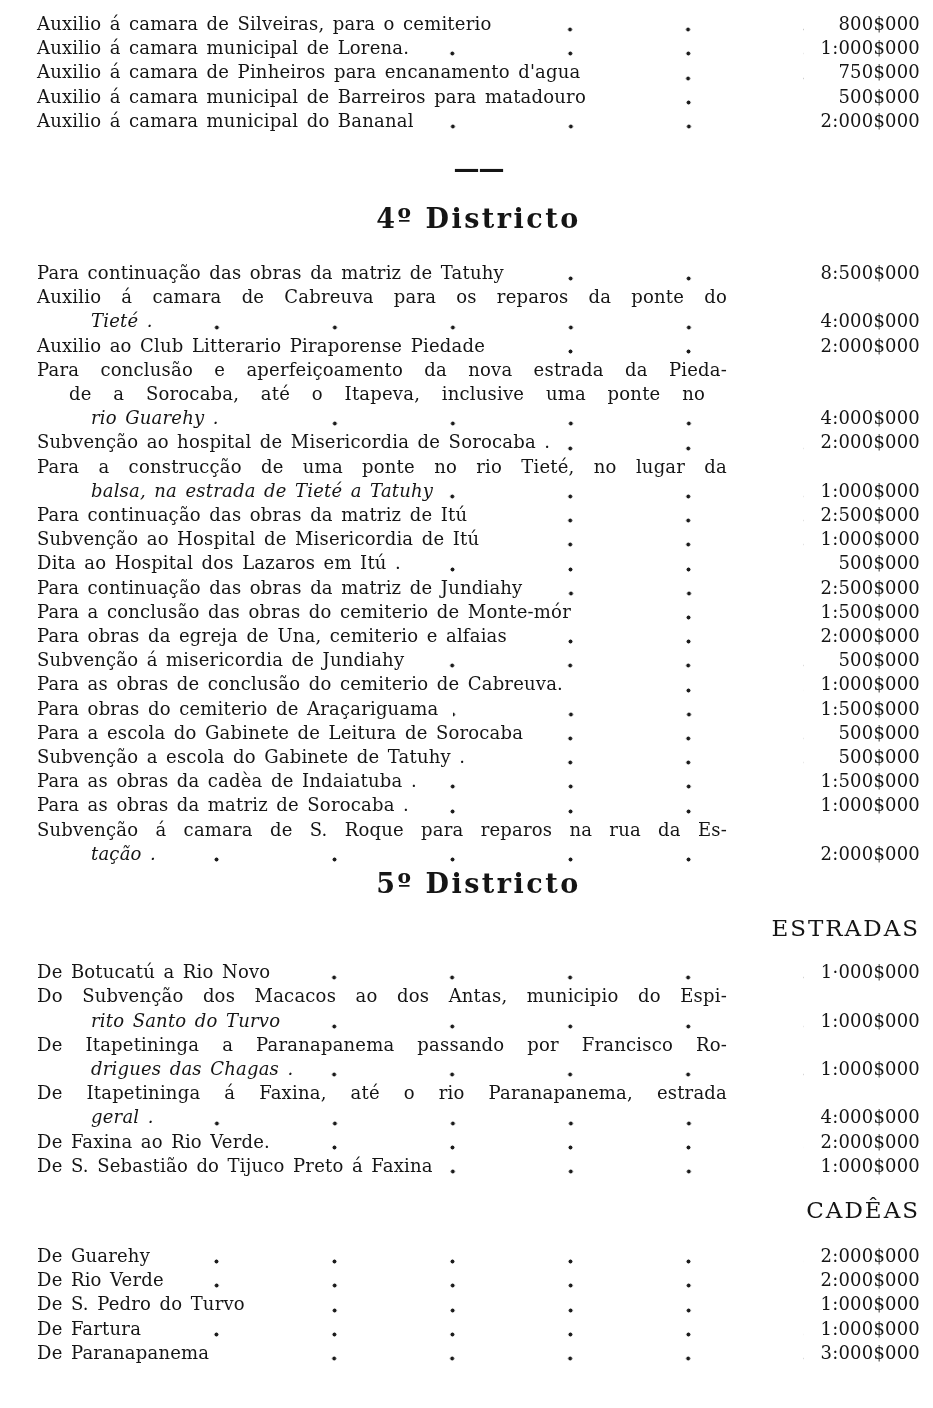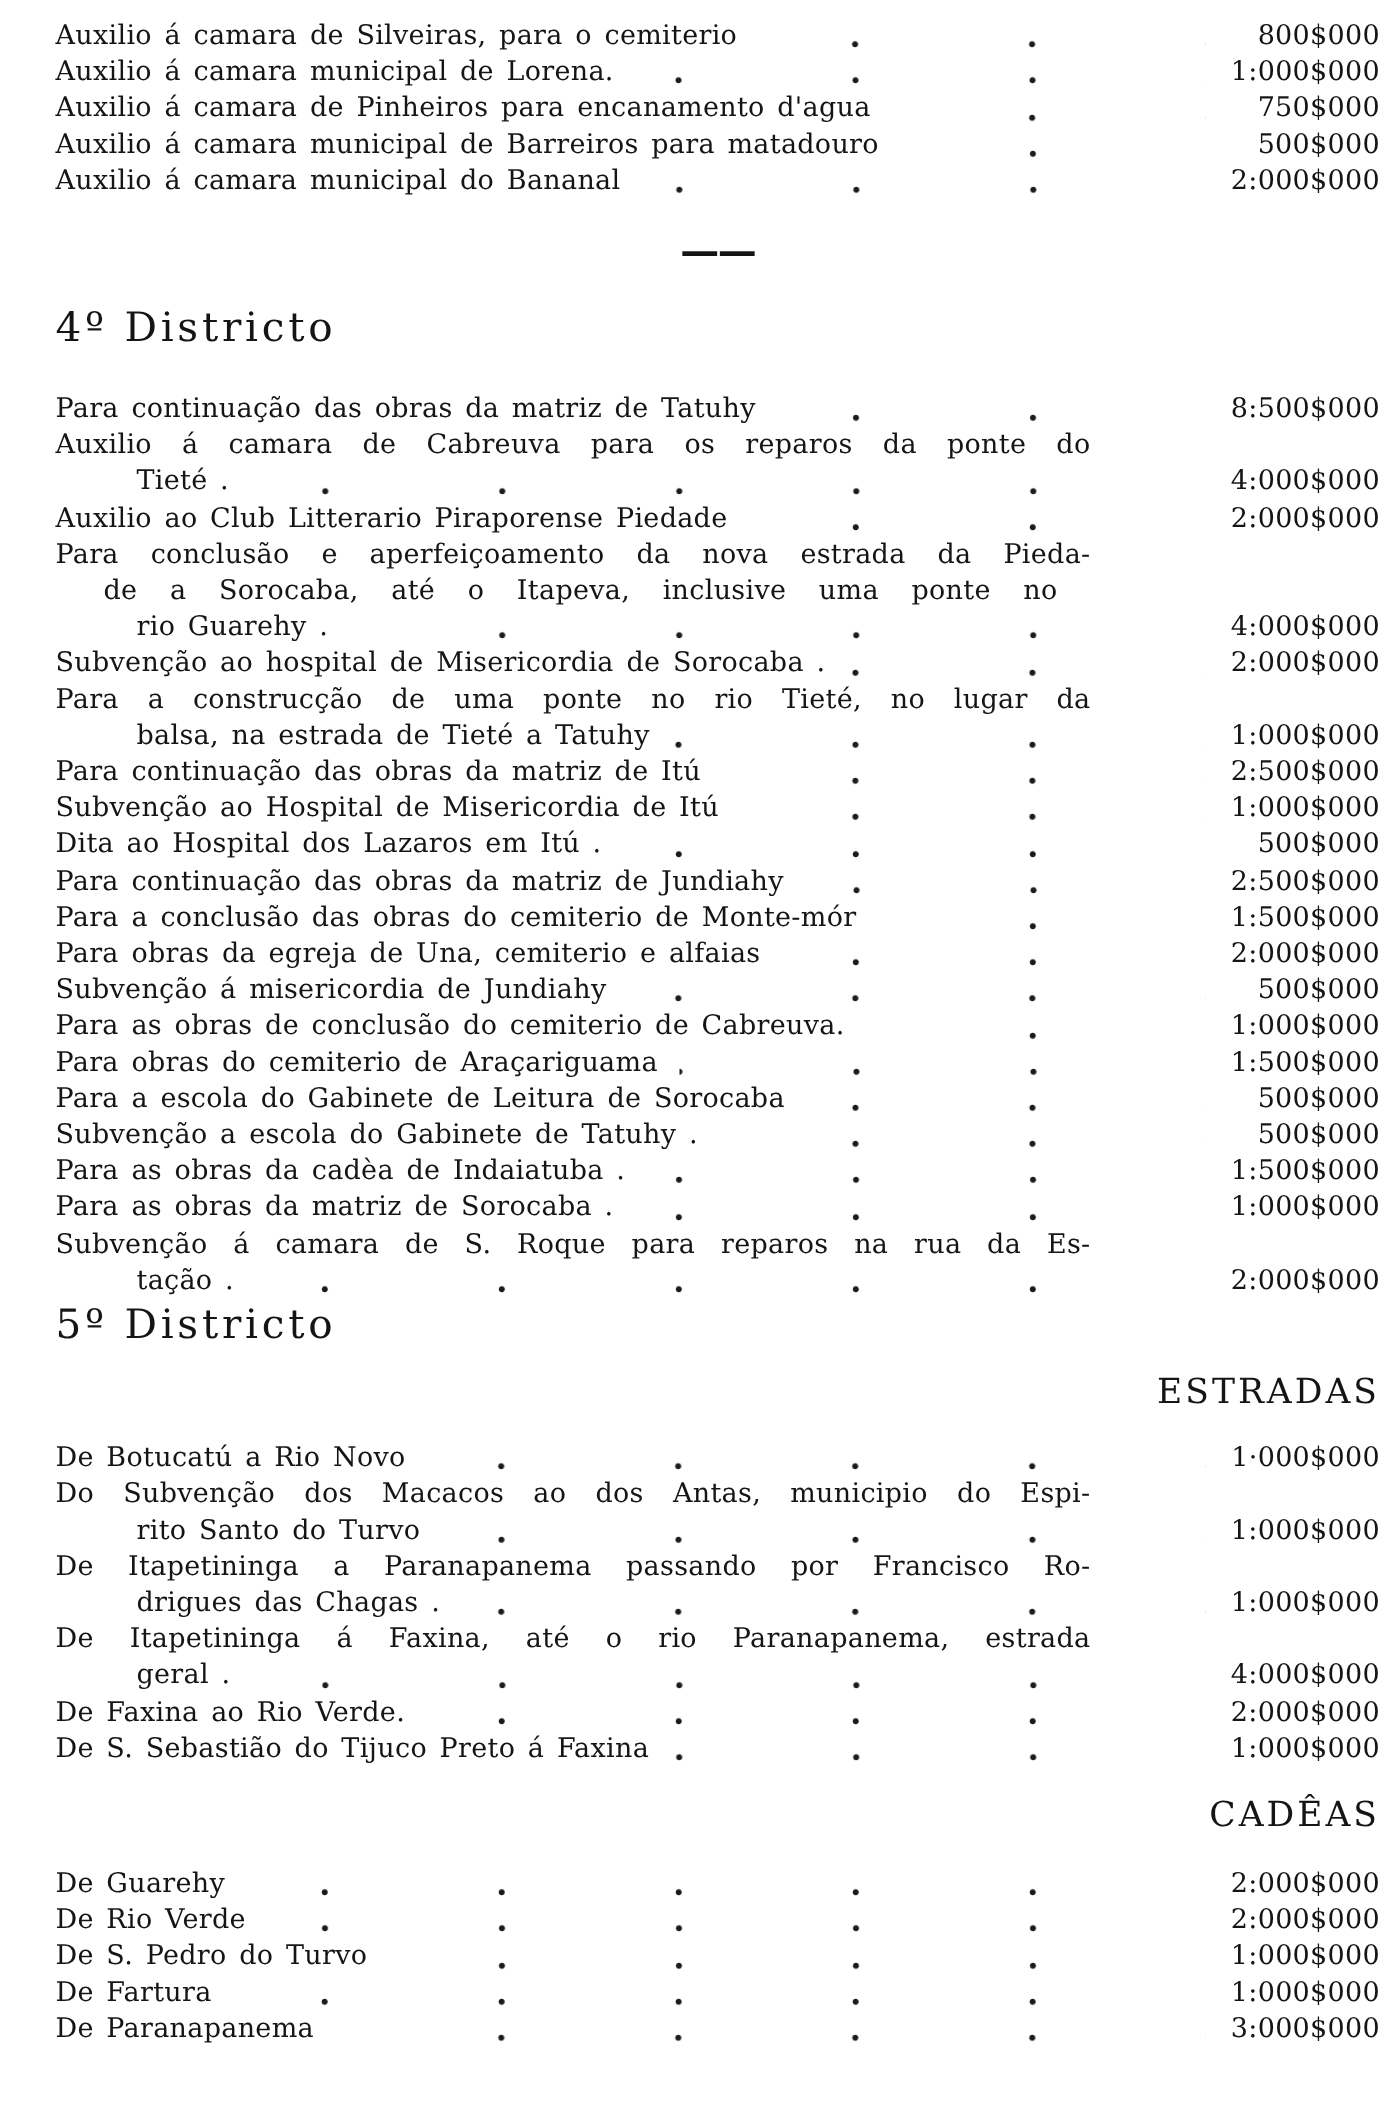--- a/index.html
+++ b/index.html
@@ -24,21 +24,21 @@
   }
   .fullline {
     width: 690px;
     text-align: justify;
     text-align-last: justify;
     white-space: nowrap;
   }
   .fullline.cont { width: 636px; margin-left: 32px; }
   .row { display: flex; align-items: baseline; }
   .row .text { white-space: nowrap; }
-  .row .text.cont { margin-left: 54px; }
+  .row .text.cont { margin-left: 54px; font-style: italic; }
   .leader {
     flex: 1 1 auto;
     align-self: flex-end;
     height: 5px;
     margin: 0 8px 4px 14px;
     min-width: 0;
     background-image: radial-gradient(circle at 2.5px 2.5px, #1b1b1b 1.7px, rgba(0,0,0,0) 2.3px);
     background-size: 118px 5px;
     background-repeat: repeat-x;
     background-position: right bottom;
@@ -50,21 +50,22 @@
   }
   .separator {
     text-align: center;
     font-size: 26px;
     font-weight: bold;
     letter-spacing: -1px;
     margin: 20px 0 12px;
     line-height: 30px;
   }
   .district-heading {
-    font-weight: normal;
+    text-align: center;
+    font-weight: bold;
     font-size: 27px;
     letter-spacing: 2.5px;
     line-height: 32px;
   }
   #heading4 { margin: 20px 0 26px; }
   #heading5 { margin: 2px 0 0; }
   .sub-heading {
     text-align: right;
     font-size: 23px;
     letter-spacing: 2px;

